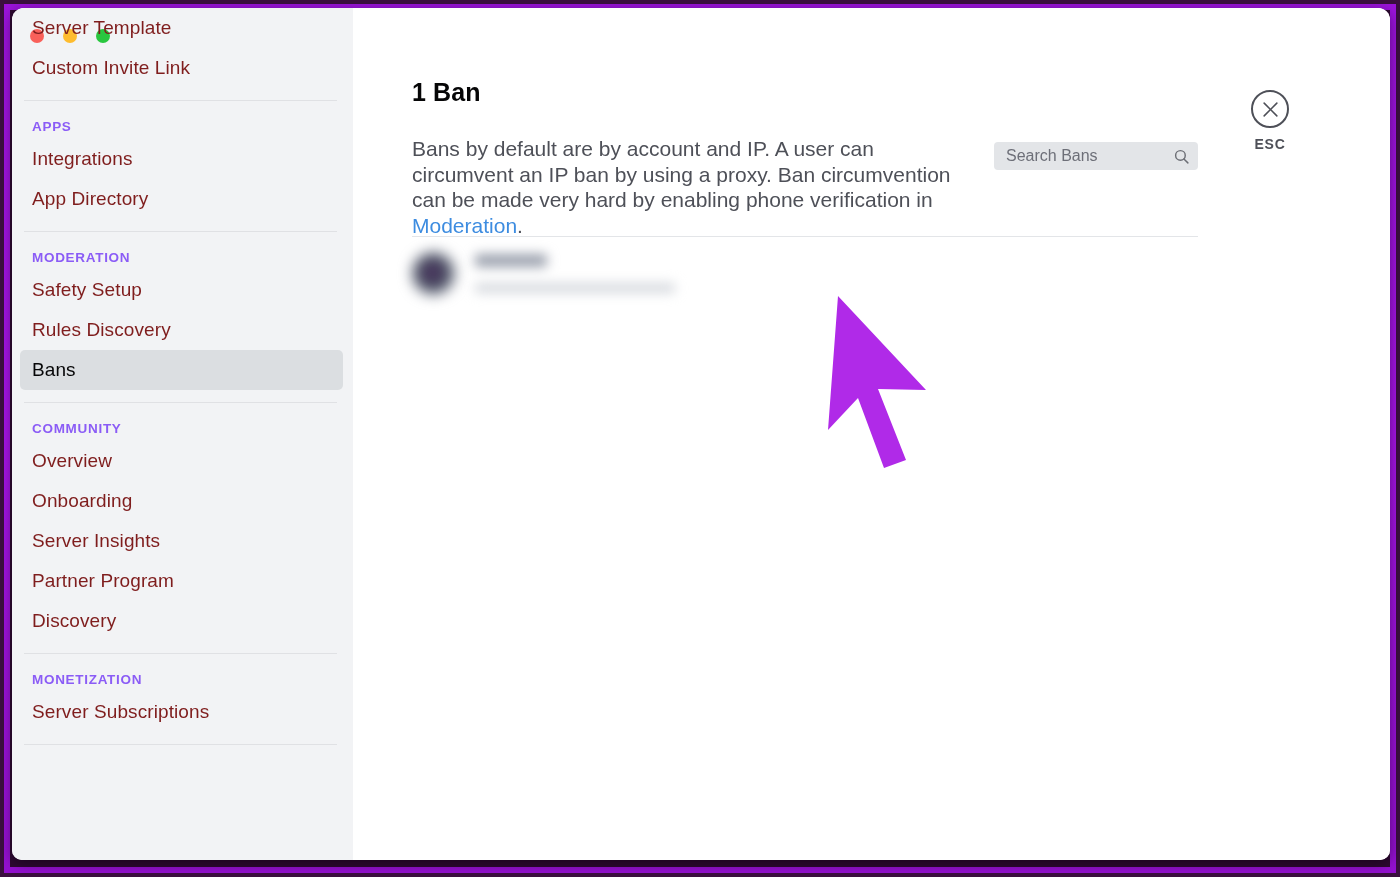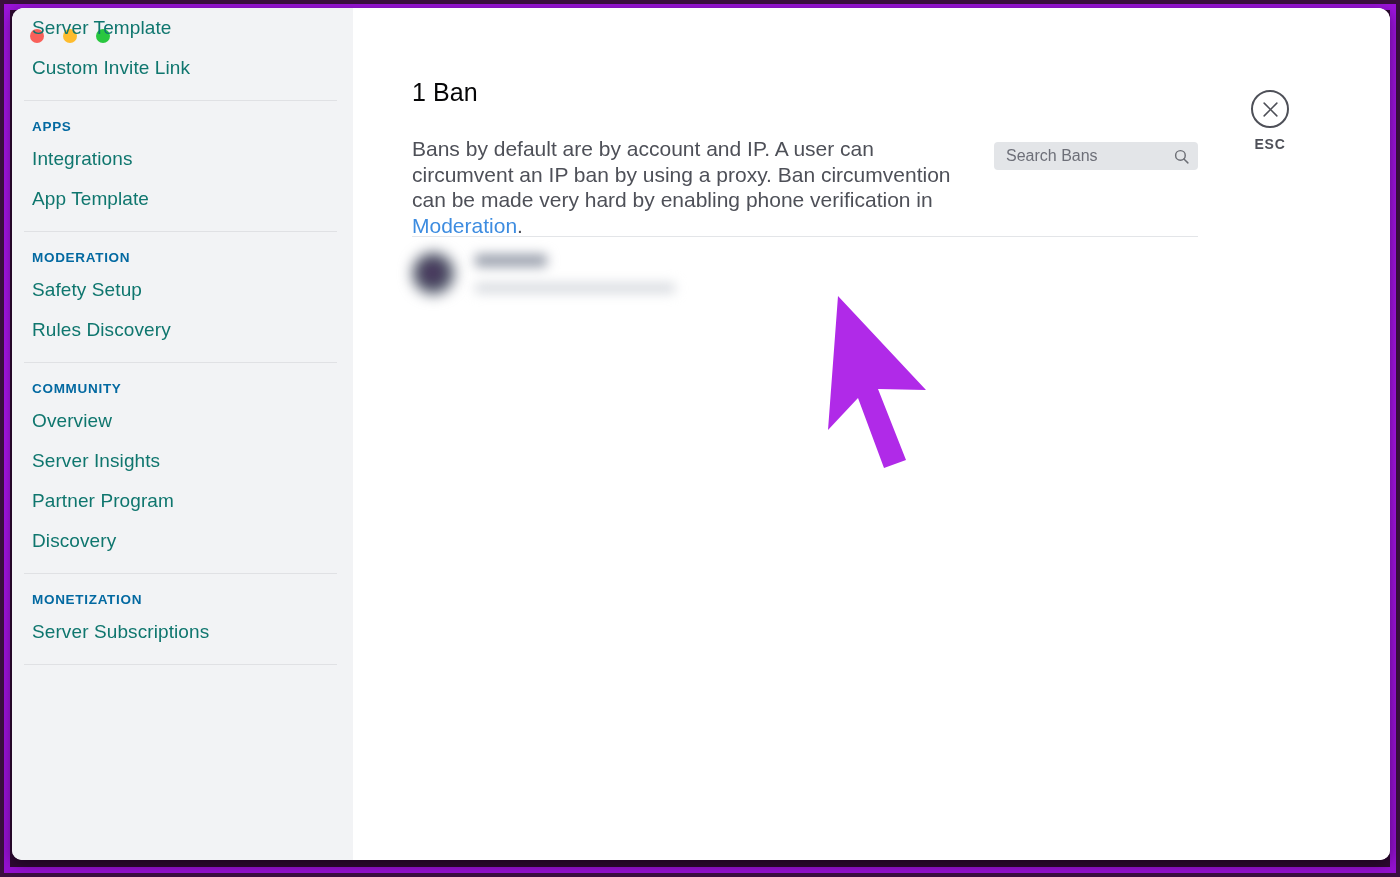--- a/index.html
+++ b/index.html
@@ -63,39 +63,39 @@
   #nav {
     position: absolute;
     left: 0; top: 0; width: 341px;
   }
   .nav-item {
     margin: 0 10px 0 8px;
     padding: 8px 12px;
     border-radius: 5px;
     font-size: 19px;
     line-height: 24px;
-    color: #0f766e;
+    color: #7f1d1d;
     letter-spacing: .1px;
     cursor: pointer;
     white-space: nowrap;
     display: flex;
     align-items: center;
     justify-content: space-between;
   }
   .nav-item.active {
     background: #dbdee1;
     color: #060607;
   }
   .nav-head {
     margin: 0 10px 0 8px;
     padding: 6px 12px 5px 12px;
     font-size: 13.5px;
     font-weight: bold;
     letter-spacing: .7px;
-    color: #0369a1;
+    color: #8b5cf6;
     text-transform: uppercase;
   }
   .nav-sep {
     height: 1px;
     background: #e0e1e4;
     margin: 12px 16px 12px 12px;
   }
   .gem {
     width: 17px; height: 17px;
     margin-right: 6px;
@@ -106,21 +106,21 @@
   #main {
     position: absolute;
     left: 352px; top: 0;
     right: 0; height: 852px;
     background: #ffffff;
   }
   #page-title {
     position: absolute;
     left: 48px; top: 70px;
     font-size: 25px;
-    font-weight: normal;
+    font-weight: bold;
     color: #060607;
     letter-spacing: .1px;
   }
   #desc {
     position: absolute;
     left: 48px; top: 128px;
     width: 540px;
     font-size: 21px;
     line-height: 25.5px;
     color: #4e5058;
@@ -245,34 +245,40 @@
         </div>
         <div class="nav-item">
           <span>Custom Invite Link</span>
         </div>
         <div class="nav-sep"></div>
         <div class="nav-head">APPS</div>
         <div class="nav-item">
           <span>Integrations</span>
         </div>
         <div class="nav-item">
-          <span>App Template</span>
+          <span>App Directory</span>
         </div>
         <div class="nav-sep"></div>
         <div class="nav-head">MODERATION</div>
         <div class="nav-item">
           <span>Safety Setup</span>
         </div>
         <div class="nav-item">
           <span>Rules Discovery</span>
         </div>
+        <div class="nav-item active">
+          <span>Bans</span>
+        </div>
         <div class="nav-sep"></div>
         <div class="nav-head">COMMUNITY</div>
         <div class="nav-item">
           <span>Overview</span>
+        </div>
+        <div class="nav-item">
+          <span>Onboarding</span>
         </div>
         <div class="nav-item">
           <span>Server Insights</span>
         </div>
         <div class="nav-item">
           <span>Partner Program</span>
         </div>
         <div class="nav-item">
           <span>Discovery</span>
         </div>

